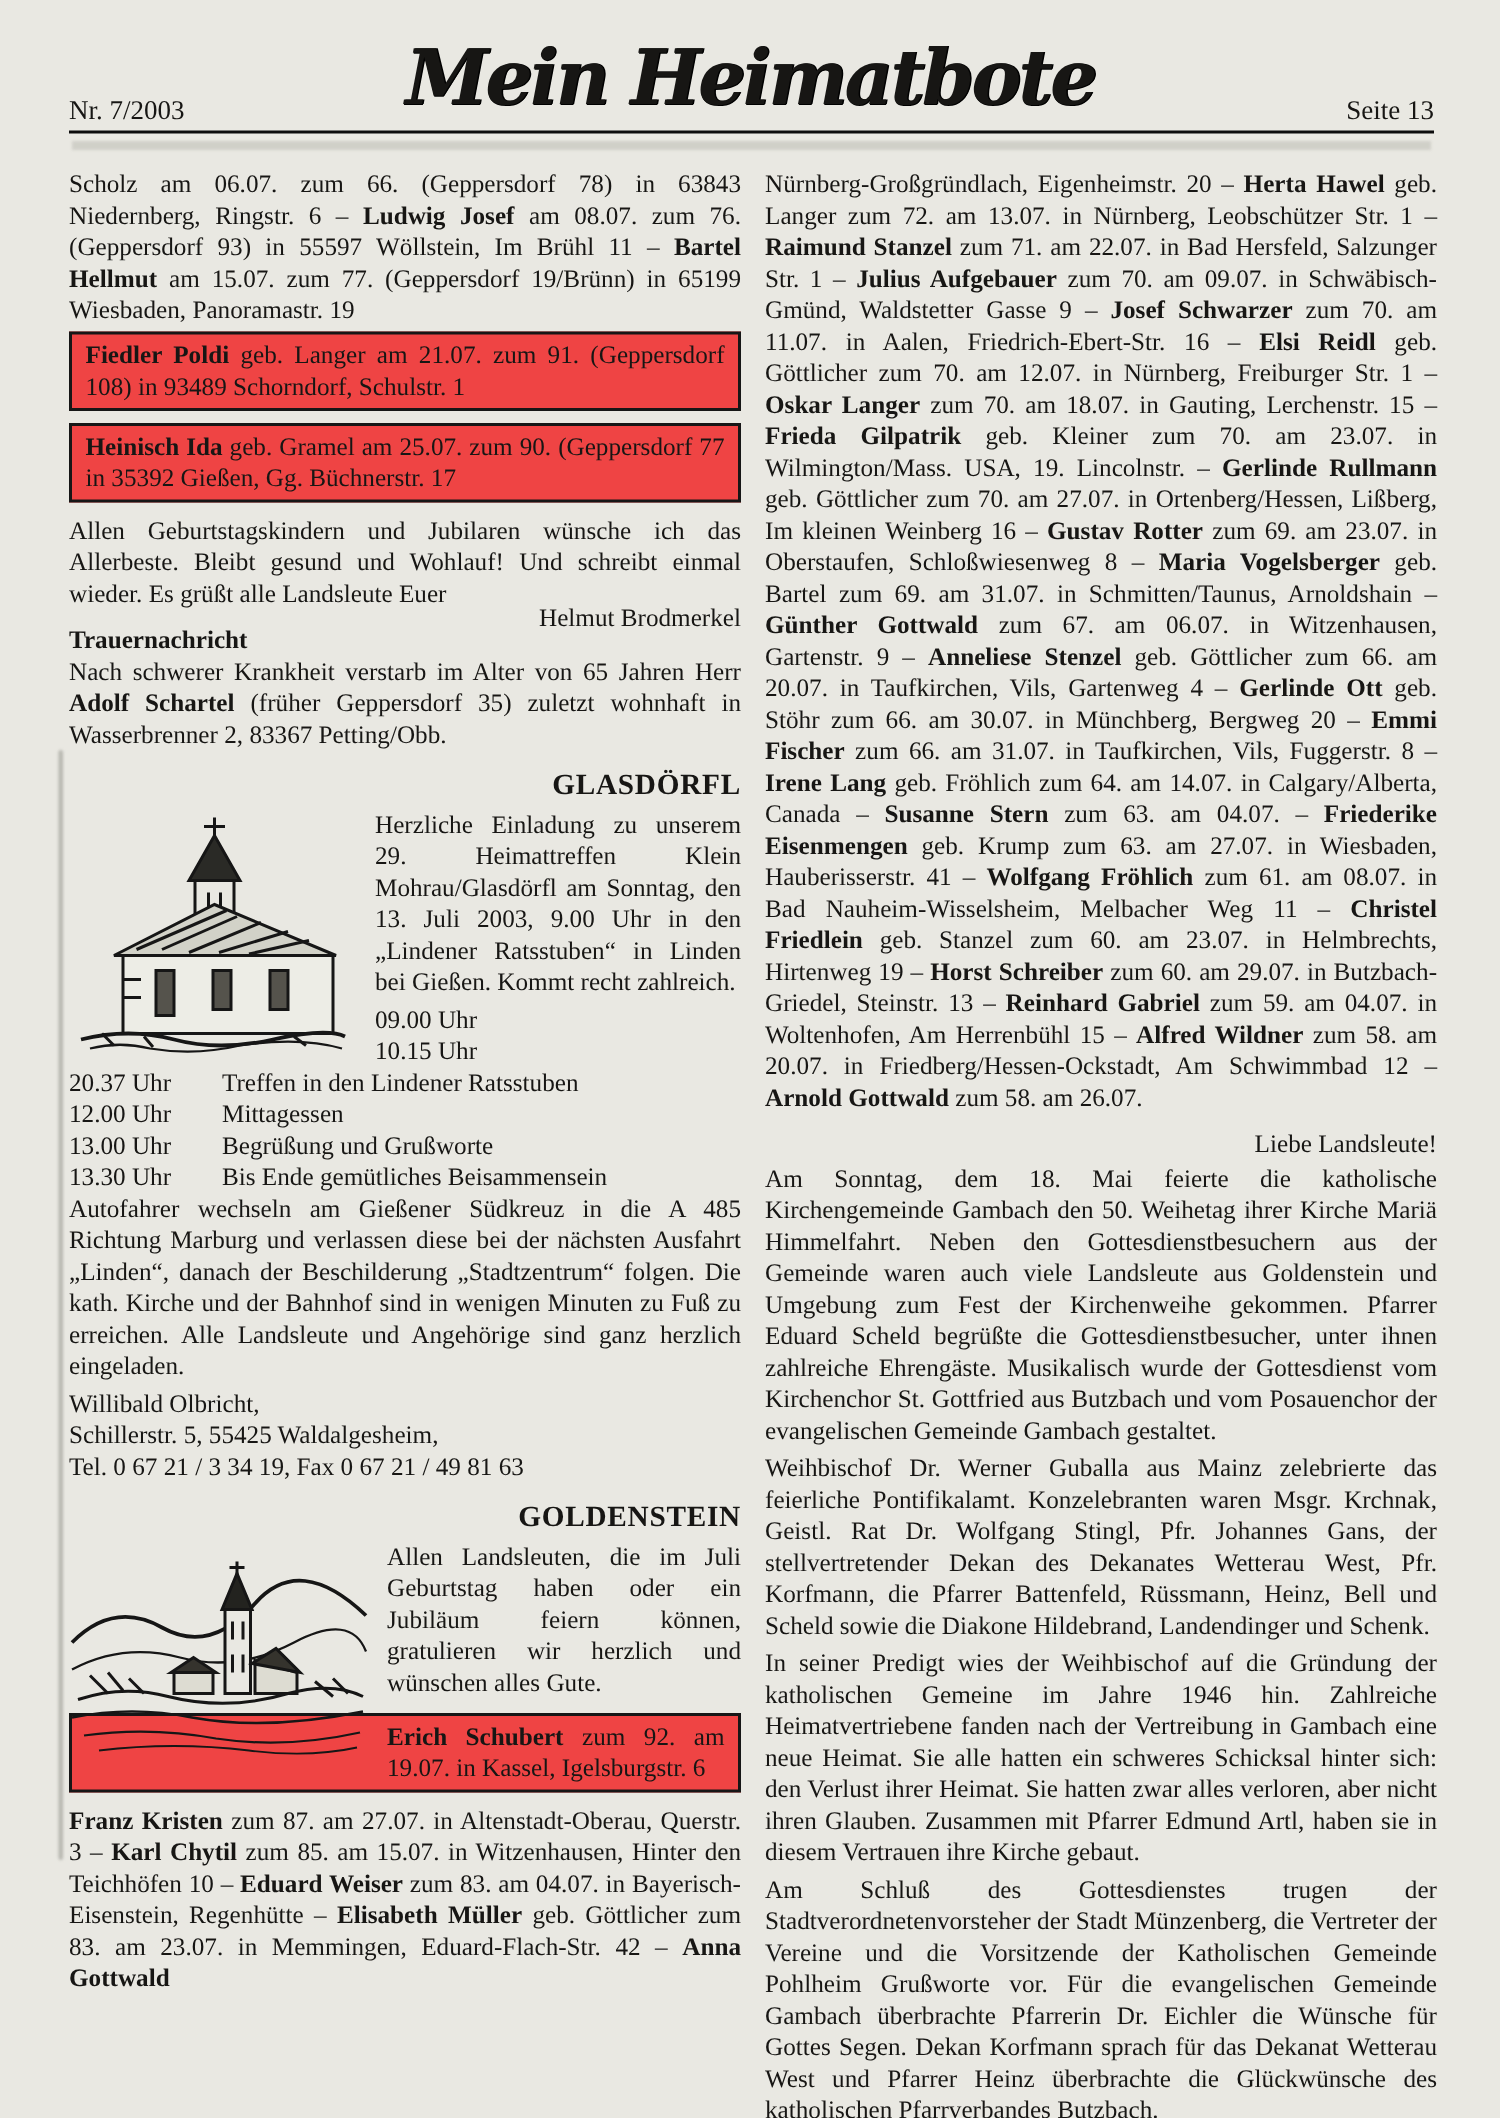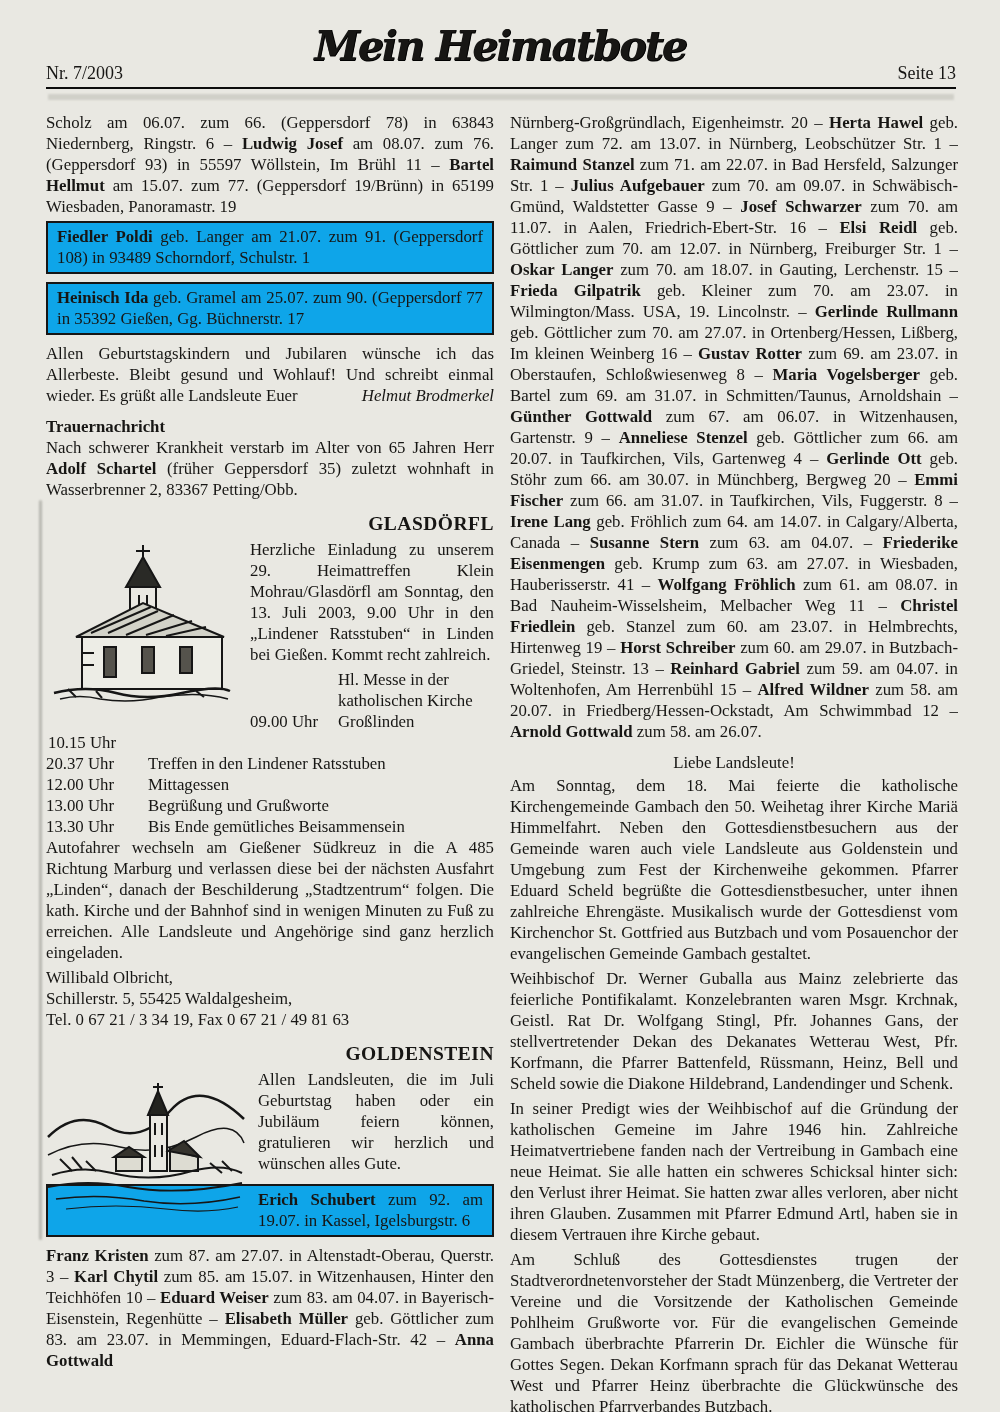--- a/index.html
+++ b/index.html
@@ -14,55 +14,55 @@
   .page{position:relative;width:1000px;height:1412px;overflow:hidden;}
   .binding-shadow{
     position:absolute;left:39px;top:500px;width:3px;height:740px;
     background:#8f8f88;opacity:.55;border-radius:2px;filter:blur(1px);
   }
   
   .header{position:relative;padding:26px 44px 0 46px;}
   .masthead{
     position:absolute;top:22px;left:0;right:0;text-align:center;
     font-family:"DejaVu Serif",serif;font-weight:700;font-style:italic;
-    font-size:41px;letter-spacing:-2px;
+    font-size:50px;letter-spacing:-2px;
     text-shadow:1px 0 #000, .5px .5px #000;
     transform:scaleY(1.02);
   }
   .header-row{
     display:flex;justify-content:space-between;align-items:flex-end;
     font-size:18px;padding-bottom:3px;border-bottom:2.5px solid #0c0c0c;
     height:58px;
   }
   .scan-band{height:6px;background:#c8c8c0;margin:5px 2px 0 2px;opacity:.75;filter:blur(1.2px);}
   
   .cols{display:flex;gap:16px;padding:12px 42px 0 46px;}
   .col{width:450px;font-size:16.8px;line-height:21px;text-align:justify;
        -webkit-hyphens:auto;hyphens:auto;}
   .para{margin:0 0 4px 0;}
   .graybox{
-    border:2px solid #161616;background:#0ea5e9;
+    border:2px solid #161616;background:#ef4444;
     padding:3px 9px 4px 9px;margin:2px 0 8px 0;
   }
-  .sig-inline{float:right;font-style:italic;}
+  .sig-inline{float:right;margin-top:16px;}
   .sec-head{
     text-align:right;font-weight:700;font-size:19.5px;
     letter-spacing:.5px;margin:12px 0 4px 0;line-height:23px;
   }
   .bold-line{font-weight:700;margin-top:10px;}
   .float-art{float:left;margin:2px 12px 2px 0;}
   .sched{clear:left;}
   .sched-row{display:flex;align-items:flex-end;}
   .sched-time{flex:0 0 102px;}
   .sched-desc{flex:1;text-align:left;}
   .inner-sched .sched-time{flex:0 0 88px;}
   .inner-sched .sched-row{margin-left:2px;}
   .right-sig{text-align:left;margin:2px 0 2px 0;}
   .clear{clear:both;}
-  .salutation{margin:10px 0 2px 0;text-align:center;}
+  .salutation{margin:10px 0 2px 0;text-align:right;}
   b{font-weight:700;}
   svg{display:block;}
 </style>
 </head>
 <body>
 
 <div class="page">
   <div class="binding-shadow"></div>
 
   <div class="header">
@@ -118,21 +118,20 @@
             <line x1="50" y1="150" x2="56" y2="157"></line>
           <line x1="150" y1="150" x2="158" y2="156"></line>
         </svg>
       </div>
 
       <p class="para"><span>Herzliche Einladung zu unserem 29. Heimattreffen Klein Mohrau/Glasdörfl am Sonntag, den 13. Juli 2003, 9.00 Uhr in den „Lindener Ratsstuben“ in Linden bei Gießen. Kommt recht zahlreich.</span></p>
 
       <div class="inner-sched">
         <div class="sched-row">
           <span class="sched-time">09.00 Uhr</span>
-          <span class="sched-desc">Hl. Messe in der katholischen Kirche Großlinden</span>
         </div>
         <div class="sched-row">
           <span class="sched-time">10.15 Uhr</span>
         </div>
       </div>
 
       <div class="sched">
         <div class="sched-row">
           <span class="sched-time">20.37 Uhr</span>
           <span class="sched-desc">Treffen in den Lindener Ratsstuben</span>

